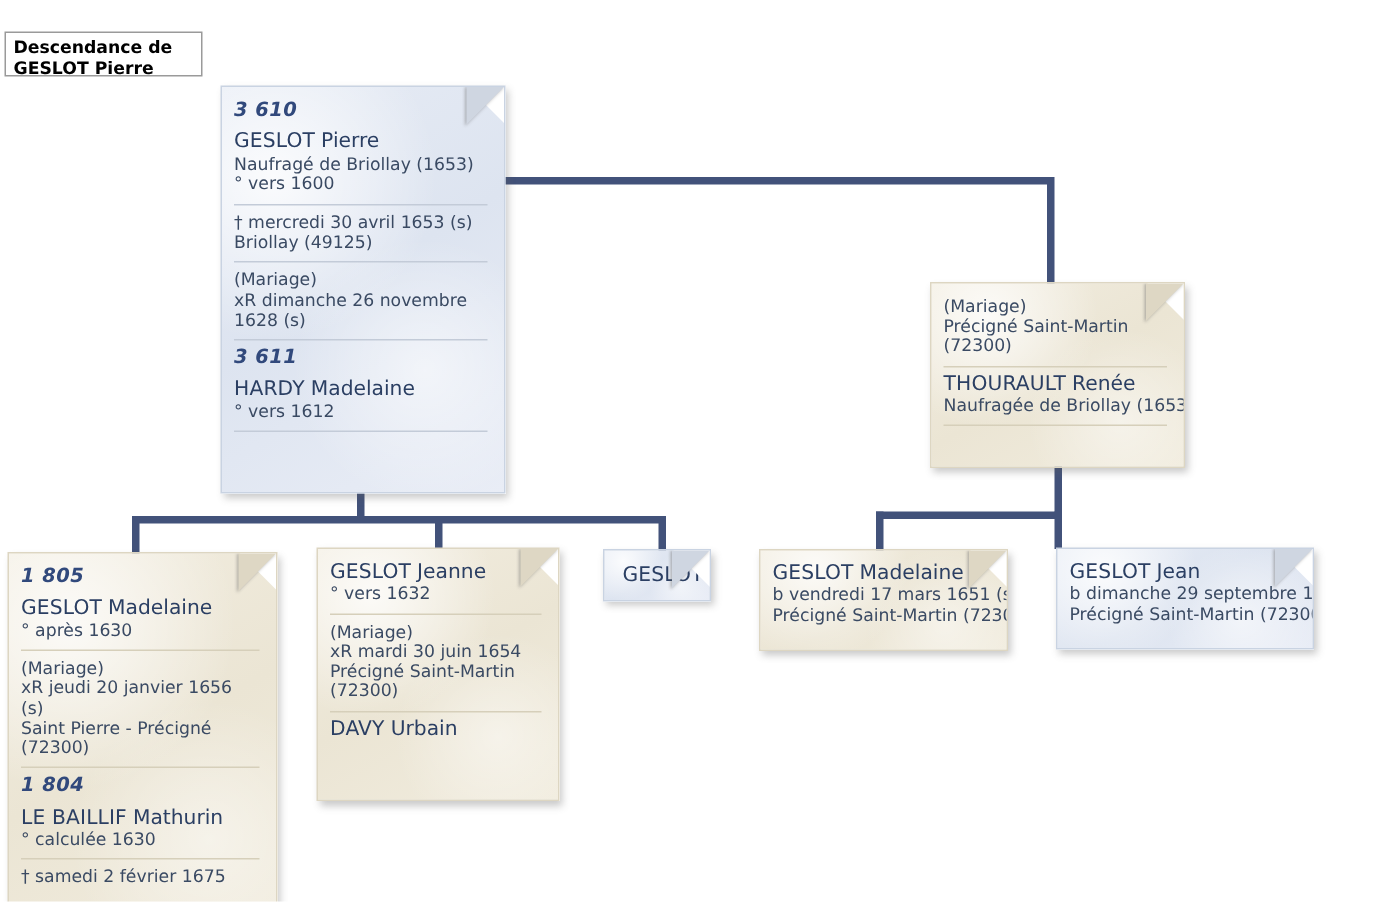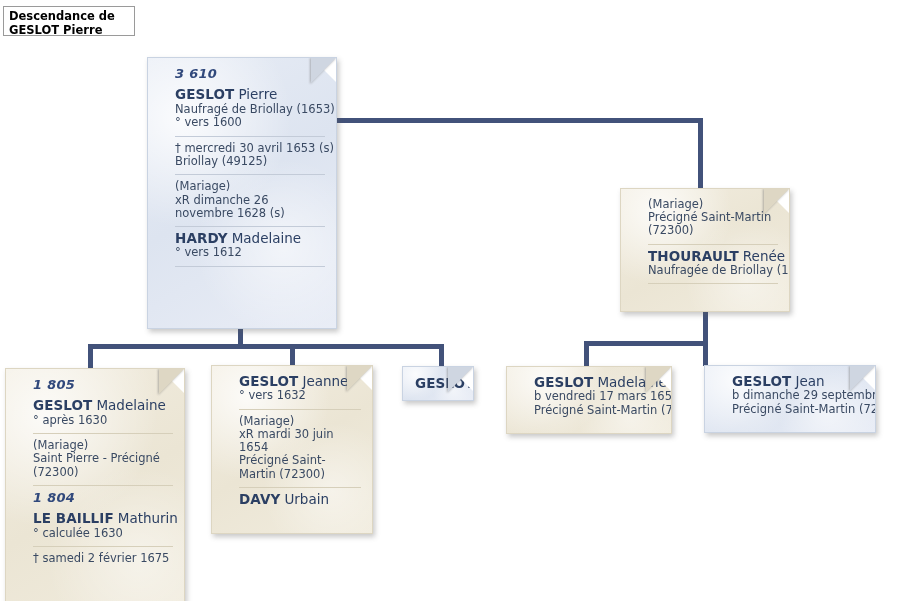--- a/index.html
+++ b/index.html
@@ -14,21 +14,21 @@
     position: relative;
     overflow: hidden;
     font-family: "DejaVu Sans", "Liberation Sans", sans-serif;
     -webkit-font-smoothing: antialiased;
   }
 
   
   #title-box {
     position: absolute;
     left: 3px;
-    top: 6px;
+    top: 21px;
     width: 132px;
     height: 30px;
     border: 1px solid #9a9a9a;
     background: #ffffff;
     box-sizing: border-box;
     padding: 2px 4px 0 5px;
     line-height: 14px;
     font-size: 11.5px;
     font-weight: bold;
     color: #000000;
@@ -41,21 +41,21 @@
     position: absolute;
     background: #42527a;
   }
   .conn-h { height: 5px; }
   .conn-v { width: 5px; }
 
   
   .card {
     position: absolute;
     box-sizing: border-box;
-    padding: 9px 11px 9px 27px;
+    padding: 9px 11px 9px 8px;
     color: #3a4a63;
     font-size: 11.5px;
     line-height: 13.4px;
     overflow: hidden;
     box-shadow: 2px 3px 5px rgba(90,90,90,0.33);
   }
   .card.blue {
     background:
       radial-gradient(circle at 18% 22%, rgba(255,255,255,0.85) 0%, rgba(255,255,255,0) 42%),
       radial-gradient(circle at 72% 70%, rgba(255,255,255,0.55) 0%, rgba(255,255,255,0) 38%),
@@ -102,21 +102,21 @@
     color: #31497c;
     letter-spacing: 0.3px;
     margin-bottom: 8px;
   }
   .person-name {
     font-size: 13.5px;
     color: #2b3f63;
     margin-bottom: 1px;
     white-space: nowrap;
   }
-  .person-name .sn { font-weight: bold; letter-spacing: 0.1px; }
+  .person-name .sn { font-weight: normal; letter-spacing: 0.1px; }
   .person-name .gn { font-weight: normal; padding-left: 4px; }
   .line { white-space: nowrap; }
   .rule {
     border: 0;
     border-top: 1px solid #c3cbd8;
     margin: 6px 0 5px 0;
   }
   .card.beige .rule { border-top-color: #d6cfba; }
   .marriage {
     text-align: left;
@@ -175,20 +175,21 @@
   <div class="line">† mercredi 30 avril 1653 (s)</div>
   <div class="line">Briollay (49125)</div>
 
   <hr class="rule">
   <div class="marriage">
     <div>(Mariage)</div>
     <div>xR dimanche 26 novembre 1628 (s)</div>
   </div>
 
   <hr class="rule">
+  <div class="rowid">3 611</div>
   <div class="person-name">
     <span class="sn">HARDY</span><span class="gn">Madelaine</span>
   </div>
   <div class="line">° vers 1612</div>
 
   <hr class="rule">
 
 </div>
 
 <div class="card beige" id="card-thourault">
@@ -220,20 +221,21 @@
 
   <div class="rowid">1 805</div>
   <div class="person-name">
     <span class="sn">GESLOT</span><span class="gn">Madelaine</span>
   </div>
   <div class="line">° après 1630</div>
 
   <hr class="rule">
   <div class="marriage">
     <div>(Mariage)</div>
+    <div>xR jeudi 20 janvier 1656 (s)</div>
     <div>Saint Pierre - Précigné (72300)</div>
   </div>
 
   <hr class="rule">
   <div class="rowid">1 804</div>
   <div class="person-name">
     <span class="sn">LE BAILLIF</span><span class="gn">Mathurin</span>
   </div>
   <div class="line">° calculée 1630</div>
 

